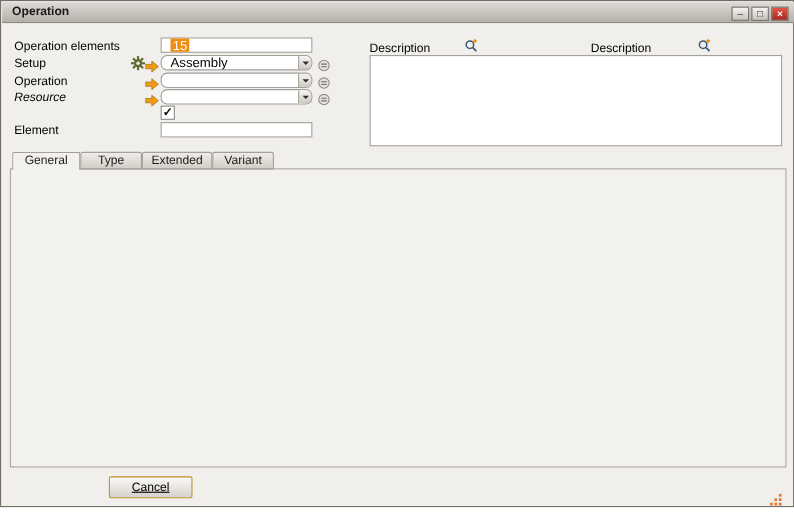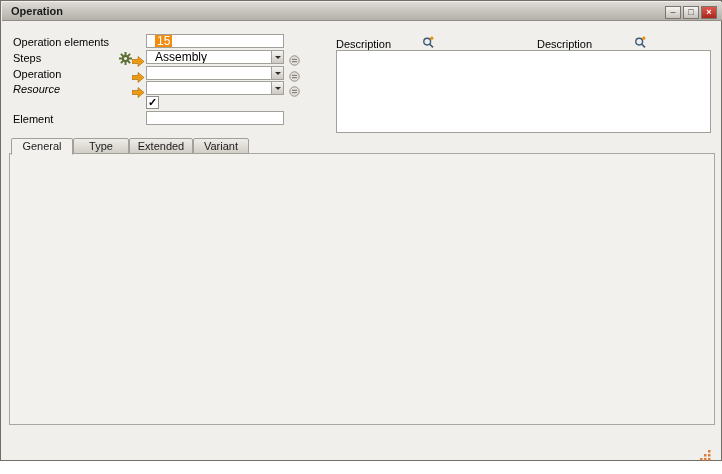--- a/index.html
+++ b/index.html
@@ -10,21 +10,21 @@
               background:linear-gradient(#dedbd6,#b3afa9); border-bottom:1px solid #8f8b85; }
   .title { position:absolute; left:9px; top:3px; font-size:11px; font-weight:bold; color:#1a1a1a; }
   .winbtn { position:absolute; top:4px; width:16px; height:13px; border:1px solid #7a766f;
             background:linear-gradient(#f6f4f1,#c6c2bb); font-size:9px; line-height:11px;
             text-align:center; color:#333; cursor:default; }
   .winbtn.close { background:linear-gradient(#e2574c,#a8271d); color:#fff; font-weight:bold; }
   .lbl { position:absolute; font-size:11px; color:#000; height:14px; line-height:14px; white-space:nowrap; }
   .field { position:absolute; height:14px; background:#fff; border:1px solid #a39f99;
            font-size:12px; line-height:12px; padding:0 8px; color:#000; overflow:hidden; white-space:nowrap; }
   .field.num { text-align:right; }
-  .dd { padding-right:15px; }
+  .dd { padding-right:15px;border-radius:6px; }
   .ddbtn { position:absolute; right:0; top:0; width:12px; height:12px;
            background:linear-gradient(#f7f5f2,#cdc9c3); border-left:1px solid #a39f99; }
   .ddbtn::after { content:""; position:absolute; left:3px; top:5px; border:3px solid transparent; border-top-color:#2e2e2e; }
   .chk { position:absolute; width:13px; height:13px; background:#fff; border:1px solid #8f8b85;
          font-size:11px; line-height:11px; text-align:center; color:#000; font-weight:bold; }
   .sel { background:#f28c0f; color:#fff; padding:0 2px; }
   .icon { position:absolute; display:block; }
   .tab { position:absolute; top:137px; height:16px; background:linear-gradient(#efede9,#d2cec7);
          border:1px solid #a39f99; font-size:11px; line-height:14px; text-align:center;
          color:#1c1c1c; border-radius:2px 2px 0 0; z-index:2; }
@@ -50,21 +50,21 @@
     <div class="titlebar">
       <span class="title">Operation</span>
       <div class="winbtn" style="left:663px;"><span>–</span></div>
       <div class="winbtn" style="left:681px;"><span>□</span></div>
       <div class="winbtn close" style="left:699px;"><span>×</span></div>
     </div>
 
     <div class="lbl" style="left:12px; top:34px;">Operation elements</div>
     <div class="field" style="left:145px; top:33px; width:138px;"><span class="sel">15</span></div>
 
-    <div class="lbl" style="left:12px; top:50px;">Steps</div>
+    <div class="lbl" style="left:12px; top:50px;">Setup</div>
     <span class="icon" style="left:118px; top:50px;">
       <svg width="13" height="13" viewBox="0 0 20 20">
           <g fill="#5d6e33">
             <circle cx="10" cy="10" r="5.5"></circle>
             <rect x="8.5" y="0" width="3" height="20"></rect>
             <rect x="0" y="8.5" width="20" height="3"></rect>
             <rect x="8.5" y="0" width="3" height="20" transform="rotate(45 10 10)"></rect>
             <rect x="8.5" y="0" width="3" height="20" transform="rotate(-45 10 10)"></rect>
           </g>
           <circle cx="10" cy="10" r="2.4" fill="#f1efec"></circle>
@@ -212,20 +212,21 @@
     <div class="lbl" style="left:18px; top:365px;">Valid Period</div>
     <div class="field dd" style="left:148px; top:364px; width:97px;"><span></span><span class="ddbtn"></span></div>
     <div class="field dd" style="left:250px; top:364px; width:86px;"><span></span><span class="ddbtn"></span></div>
 
     <div class="lbl" style="left:360px; top:333px;">Expand to cost elements</div>
     <div class="field dd" style="left:573px; top:332px; width:59px;"><span></span><span class="ddbtn"></span></div>
 
     <div class="lbl" style="left:360px; top:349px;">Value labor costs separately</div>
     <div class="chk" style="left:573px; top:348px;"><span></span></div>
 
+    <div class="btn" style="left:98px; top:432px;"><span class="cap">Cancel</span></div>
 
     <span class="icon" style="left:698px; top:446px;">
       <svg width="12" height="12" viewBox="0 0 12 12">
           <g fill="#e07b39">
             <rect x="9" y="1" width="2.5" height="2.5"></rect>
             <rect x="5" y="5" width="2.5" height="2.5"></rect>
             <rect x="9" y="5" width="2.5" height="2.5"></rect>
             <rect x="1" y="9" width="2.5" height="2.5"></rect>
             <rect x="5" y="9" width="2.5" height="2.5"></rect>
             <rect x="9" y="9" width="2.5" height="2.5"></rect>

